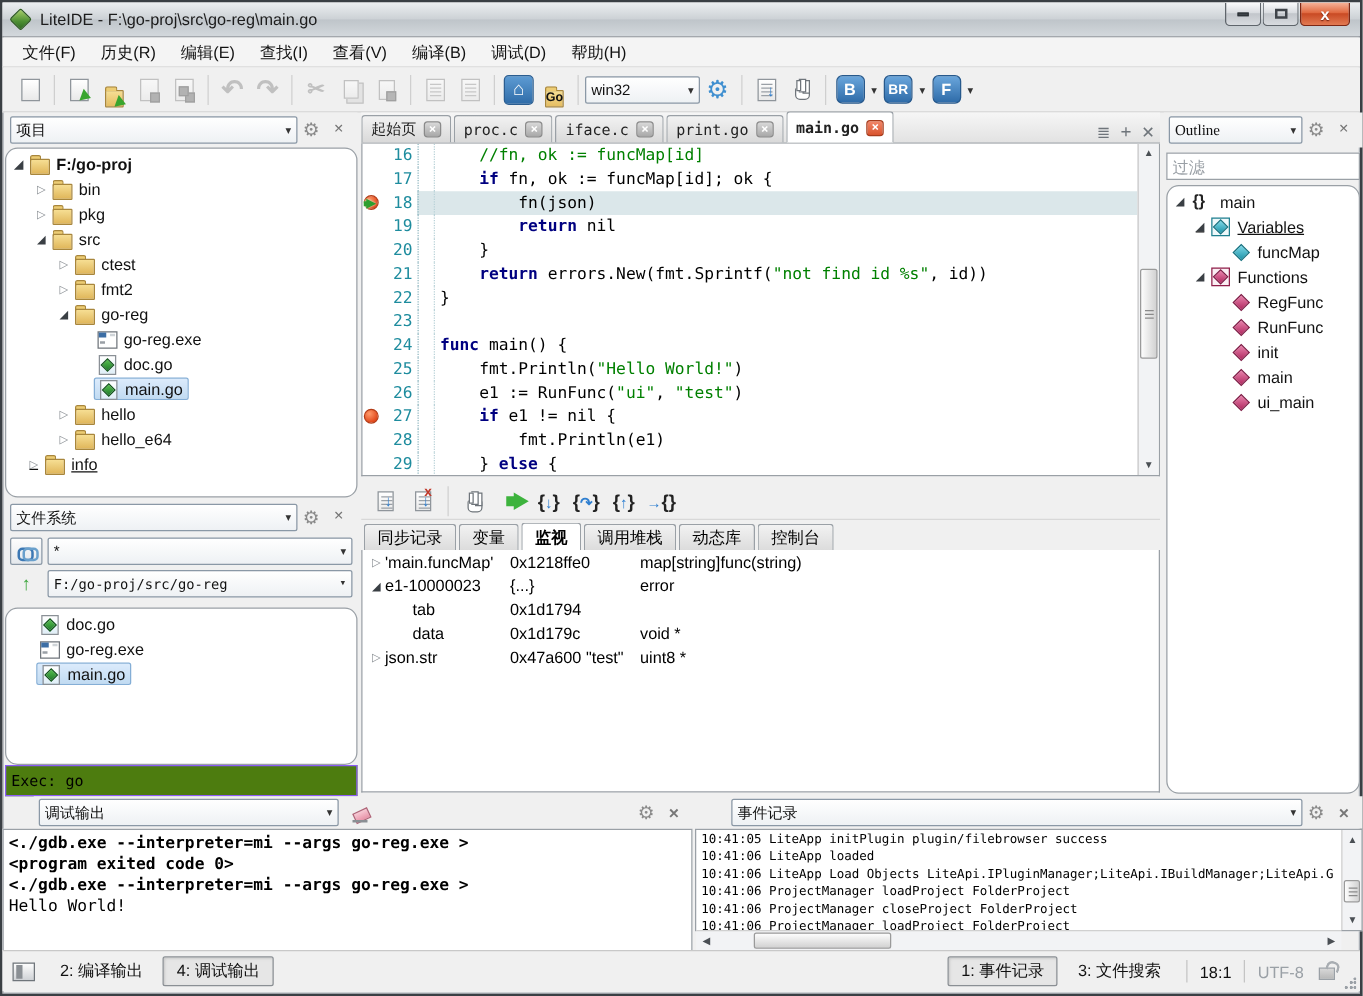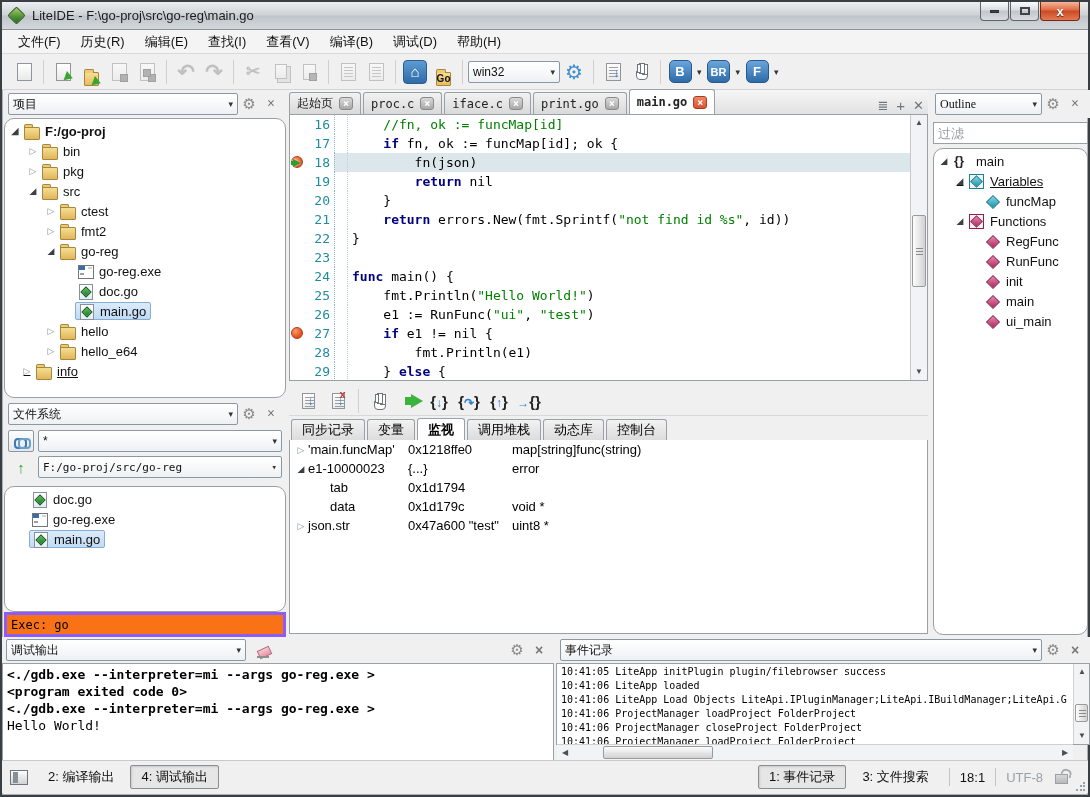--- a/index.html
+++ b/index.html
@@ -109,21 +109,21 @@
   .fs-panel { position:absolute; left:2px; top:398px; width:282px; height:237px; }
   .fs-row { display:flex; align-items:center; height:26px; padding:0 4px; }
   .sqbtn { width:26px; height:22px; border:1px solid #8a98a6; border-radius:2px; background:linear-gradient(#fdfdfd,#e4e8ec);
       display:flex; align-items:center; justify-content:center; margin-right:4px; flex:none; }
   .linkico { width:14px; height:9px; position:relative; }
   .linkico::before, .linkico::after { content:""; position:absolute; width:9px; height:7px; border:2px solid #3c78b4; border-radius:4px; top:1px; }
   .linkico::before { left:0; } .linkico::after { left:4px; border-color:#6aa0cc; }
   .uparrow { color:#3aa53a; font-weight:bold; font-size:15px; }
   .fs-list { position:absolute; left:0; top:86px; right:0; height:126px; background:#fff; border:1px solid #9aa0a6; overflow:hidden; }
   .fs-list .trow { padding-left:24px; }
-  .exec-line { position:absolute; left:0; top:212px; right:0; height:25px; background:#f97316; border:3px solid #8b5cf6;
+  .exec-line { position:absolute; left:0; top:212px; right:0; height:25px; background:#4d7c0f; border:1px solid #8b5cf6;
       font-family:"DejaVu Sans Mono", monospace; font-size:12px; display:flex; align-items:center; padding-left:4px; }
 
   
   .center { position:absolute; left:287px; top:88px; width:639px; height:547px; }
   .tabbar { position:absolute; left:0; top:0; right:0; height:25px; background:linear-gradient(#f6f6f6,#e2e2e2);
       border-bottom:1px solid #9aa0a6; display:flex; align-items:flex-end; }
   .etab { height:22px; margin-right:2px; border:1px solid #9aa0a6; border-bottom:none; border-radius:3px 3px 0 0;
       background:linear-gradient(#f2f2f2,#d9d9d9); display:flex; align-items:center; padding:0 7px; font-size:12px;
       font-family:"DejaVu Sans Mono", monospace; color:#222; }
   .etab.active { height:25px; background:#fff; font-weight:bold; }
@@ -186,21 +186,21 @@
   
   .outline { position:absolute; left:929px; top:88px; width:159px; height:547px; }
   .filter-input { position:absolute; left:2px; top:32px; right:2px; height:22px; border:1px solid #9aa0a6; background:#fff;
       font-size:13px; padding:0 4px; font-family:"Liberation Sans", sans-serif; color:#111; }
   .filter-input::placeholder { color:#9aa0a6; }
   .outline-tree { position:absolute; left:2px; top:58px; right:2px; bottom:2px; background:#fff; border:1px solid #9aa0a6; overflow:hidden; }
 
   
   .bpan-left { position:absolute; left:0px; top:635px; width:552px; height:124px; }
   .bpan-right { position:absolute; left:554px; top:635px; width:534px; height:124px; }
-  .bphead { height:26px; background:#f0f0f0; display:flex; align-items:center; padding:0 4px; }
+  .bphead { height:26px; background:#f0f0f0; display:flex; align-items:center; padding:0 4px;margin-left:25px; }
   .bphead .combo { width:240px; height:22px; }
   .bpan-right .bphead .combo { flex:1; }
   .clearico { width:16px; height:16px; position:relative; margin-left:10px; }
   .clearico::before { content:""; position:absolute; left:2px; top:6px; width:11px; height:7px; background:linear-gradient(#f7c9d4,#e893a8);
       border:1px solid #b06478; transform:rotate(-25deg); }
   .clearico::after { content:""; position:absolute; left:1px; bottom:0px; width:12px; height:2px; background:#8a8f94; }
   .bpbody { position:absolute; left:0; top:26px; right:0; bottom:0; background:#fff; border:1px solid #9aa0a6; overflow:hidden;
       font-family:"DejaVu Sans Mono", monospace; font-size:13px; padding:3px 4px; }
   .dline { height:17px; white-space:pre; } .dline.bold { font-weight:bold; }
   .bpan-right .bpbody { font-size:10px; right:0; bottom:16px; padding:2px 4px; }

